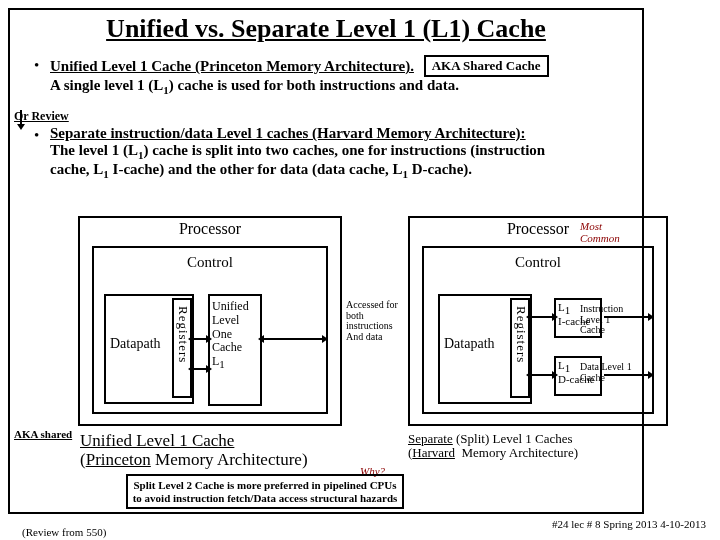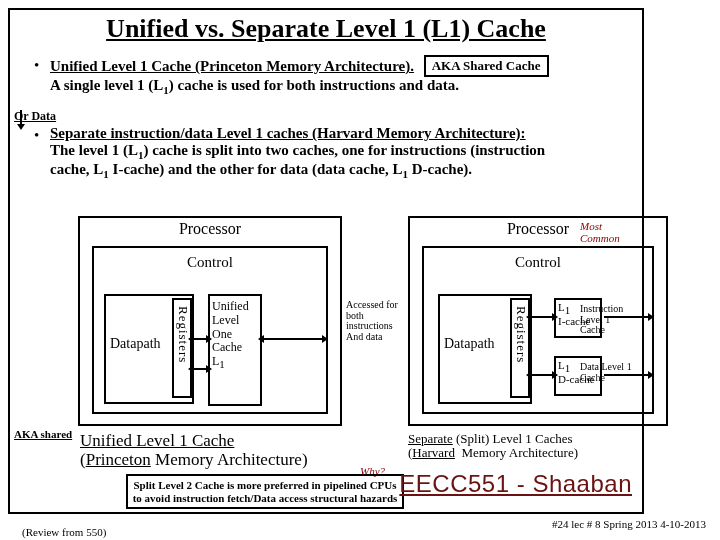--- a/index.html
+++ b/index.html
@@ -53,21 +53,21 @@
 <div class="slide">
   <div class="title"><u>Unified vs. Separate Level 1 (L1) Cache</u></div>
 
   <div class="b1">
     <span class="dot">•</span>
     <b><u>Unified Level 1 Cache  (Princeton Memory Architecture).</u></b>
     <span class="aka-box">AKA Shared Cache</span><br>
     <b><span>A single level 1 (L</span><span class="sub">1</span><span>) cache is used for both instructions and data.</span></b>
   </div>
 
-  <div class="orsplit">Or Data</div>
+  <div class="orsplit">Or Review</div>
 
   <div class="b2">
     <span class="dot">•</span>
     <b><u>Separate  instruction/data Level 1 caches (Harvard  Memory Architecture):</u><br>
     <span>The level 1 (L</span><span class="sub">1</span><span>) cache is split into two caches, one for instructions (instruction</span><br>
     <span>cache, L</span><span class="sub">1</span><span> I-cache) and the other for data (data cache, L</span><span class="sub">1</span><span> D-cache).</span></b>
   </div>
 
   <div class="diag-left">
     <div class="proc-label">Processor</div>
@@ -121,18 +121,17 @@
     (<u>Princeton</u> Memory Architecture)
   </div>
   <div class="cap-right">
     <u>Separate</u> (Split) Level 1 Caches<br>
     (<u>Harvard</u>&nbsp; Memory Architecture)
   </div>
 
   <div class="why">Why?</div>
   <div class="review">(Review from 550)</div>
   <div class="splitnote">Split Level 2 Cache is more preferred in pipelined CPUs to avoid instruction fetch/Data access structural hazards</div>
-  <div class="course">EECC551 - Shaaban</div>
 
   <div class="line arrow-d" style="top:100px; left:10px; width:2px; height:14px;"></div>
 </div>
 
 <div class="foot">#24  lec # 8   Spring 2013  4-10-2013</div>
 
 </body></html>

